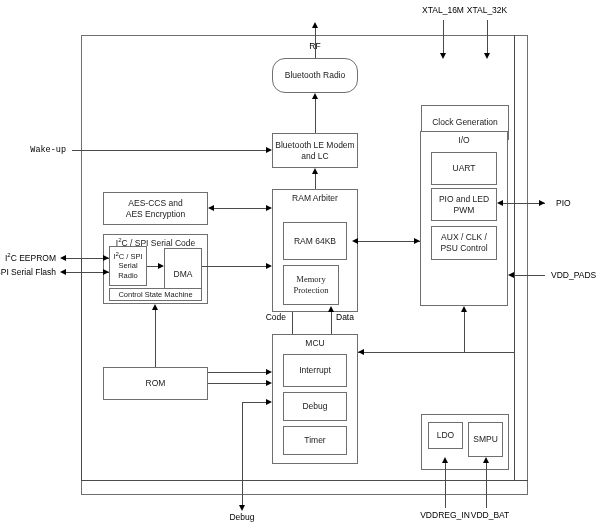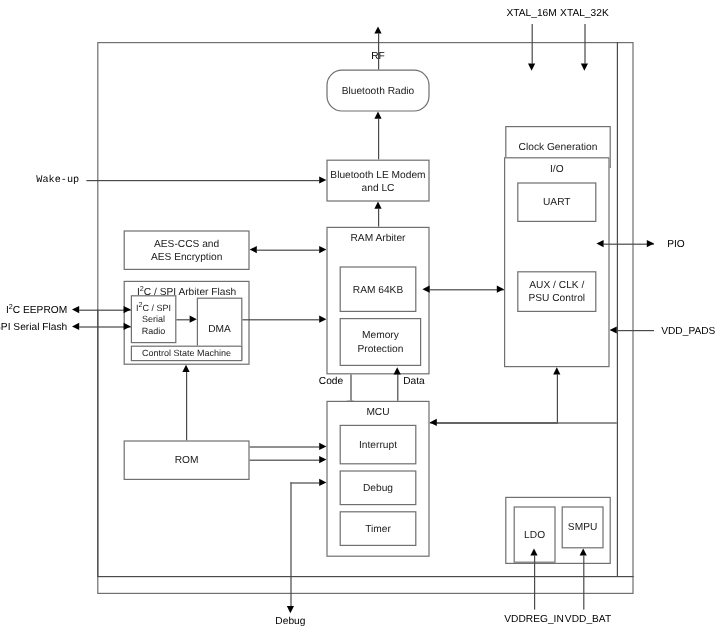--- a/index.html
+++ b/index.html
@@ -72,21 +72,21 @@
     <span>AES-CCS and</span>
     <span>AES Encryption</span>
   </div>
 
   <div class="ln h" style="left:214px;top:208px;width:52px;"></div>
   <div class="ar lt" style="left:208px;top:204.5px;"></div>
   <div class="ar rt" style="left:266px;top:204.5px;"></div>
 
   <div class="blk top" style="left:103px;top:234px;width:105px;height:70px;">
     <span style="font-size:8.5px;">
-      <span>I</span><sup>2</sup><span>C / SPI Arbiter Flash</span>
+      <span>I</span><sup>2</sup><span>C / SPI Serial Code</span>
     </span>
   </div>
   <div class="blk" style="left:109px;top:246px;width:38px;height:40px;flex-direction:column;justify-content:center;font-size:7.5px;">
     <span>
       <span>I</span><sup>2</sup><span>C / SPI</span>
     </span>
     <span>Serial</span>
     <span>Radio</span>
   </div>
   <div class="blk" style="left:164px;top:248px;width:38px;height:52px;">
@@ -116,21 +116,21 @@
 
   <div class="ln v" style="left:81px;top:258px;height:222px;"></div>
   <div class="ln h" style="left:81px;top:480px;width:447px;"></div>
 
   <div class="blk top" style="left:272px;top:189px;width:86px;height:123px;">
     <span>RAM Arbiter</span>
   </div>
   <div class="blk" style="left:283px;top:222px;width:64px;height:38px;">
     <span>RAM 64KB</span>
   </div>
-  <div class="blk" style="left:283px;top:265px;width:68px;height:40px;flex-direction:column;justify-content:center;">
+  <div class="blk" style="left:283px;top:265px;width:56px;height:40px;flex-direction:column;justify-content:center;font-family:Liberation Serif, serif;">
     <span>Memory</span>
     <span>Protection</span>
   </div>
 
   <div class="ln h" style="left:358px;top:241px;width:62px;"></div>
   <div class="ar lt" style="left:352px;top:237.5px;"></div>
   <div class="ar rt" style="left:414px;top:237.5px;"></div>
 
   <div class="lbl r" style="left:286px;top:313px;">Code</div>
   <div class="ln v" style="left:292px;top:312px;height:22px;"></div>
@@ -138,20 +138,24 @@
 
   <div class="lbl" style="left:336px;top:313px;">Data</div>
   <div class="ln v" style="left:331px;top:312px;height:28px;"></div>
   <div class="ar up" style="left:327.5px;top:306px;"></div>
 
   <div class="blk top" style="left:420px;top:131px;width:88px;height:175px;">
     <span>I/O</span>
   </div>
   <div class="blk" style="left:431px;top:152px;width:66px;height:33px;">
     <span>UART</span>
+  </div>
+  <div class="blk" style="left:431px;top:188px;width:66px;height:33px;flex-direction:column;justify-content:center;">
+    <span>PIO and LED</span>
+    <span>PWM</span>
   </div>
   <div class="blk" style="left:431px;top:226px;width:66px;height:34px;flex-direction:column;justify-content:center;">
     <span>AUX / CLK /</span>
     <span>PSU Control</span>
   </div>
 
   <div class="ln h" style="left:503px;top:203px;width:42px;"></div>
   <div class="ar lt" style="left:497px;top:199.5px;"></div>
   <div class="ar rt" style="left:539px;top:199.5px;"></div>
   <div class="lbl" style="left:556px;top:199px;">PIO</div>
@@ -193,21 +197,21 @@
   <div class="ln h" style="left:242px;top:402px;width:24px;"></div>
   <div class="ar rt" style="left:266px;top:398.5px;"></div>
   <div class="ln v" style="left:242px;top:402px;height:103px;"></div>
   <div class="ar dn" style="left:238.5px;top:505px;"></div>
   <div class="lbl c" style="left:242px;top:513px;">Debug</div>
 
   <div class="ln h" style="left:364px;top:352px;width:150px;"></div>
   <div class="ar lt" style="left:358px;top:348.5px;"></div>
 
   <div class="blk" style="left:421px;top:414px;width:88px;height:56px;"></div>
-  <div class="blk" style="left:428px;top:422px;width:35px;height:47px;">
+  <div class="blk" style="left:428px;top:422px;width:35px;height:27px;">
     <span>LDO</span>
   </div>
   <div class="blk" style="left:468px;top:422px;width:35px;height:35px;">
     <span>SMPU</span>
   </div>
 
   <div class="ln v" style="left:445px;top:463px;height:45px;"></div>
   <div class="ar up" style="left:441.5px;top:457px;"></div>
   <div class="lbl c" style="left:445px;top:511px;">VDDREG_IN</div>
 

